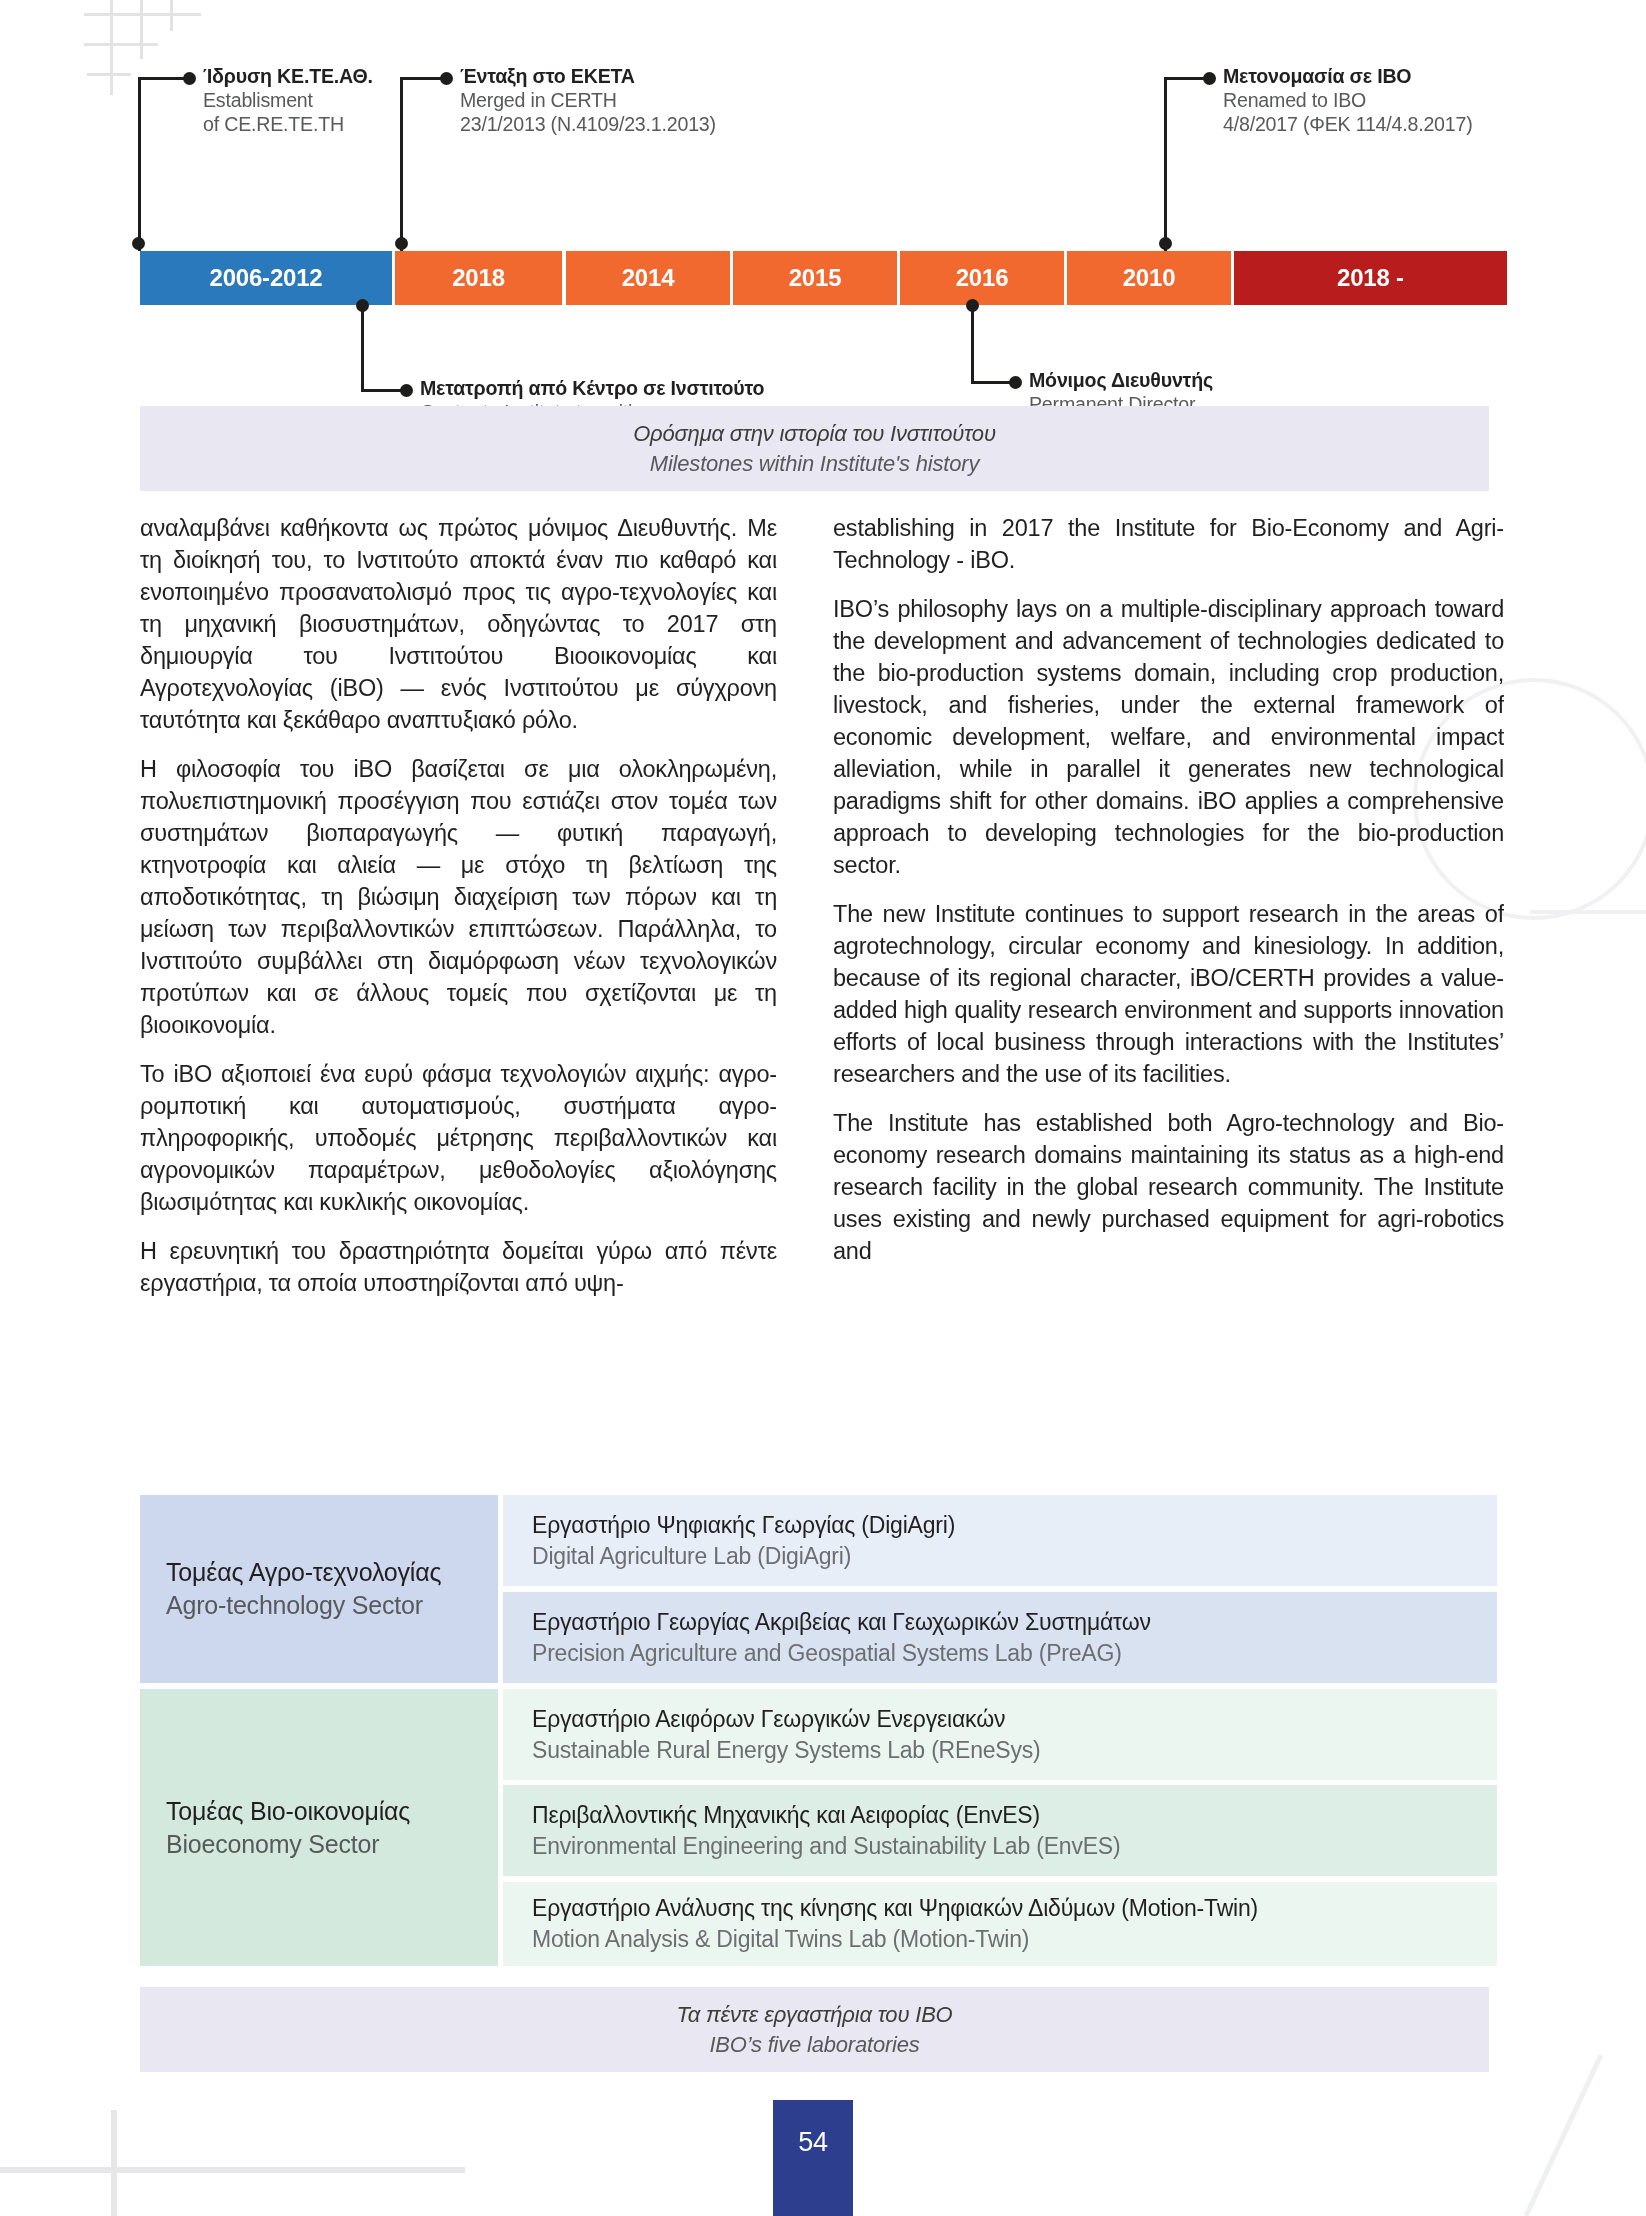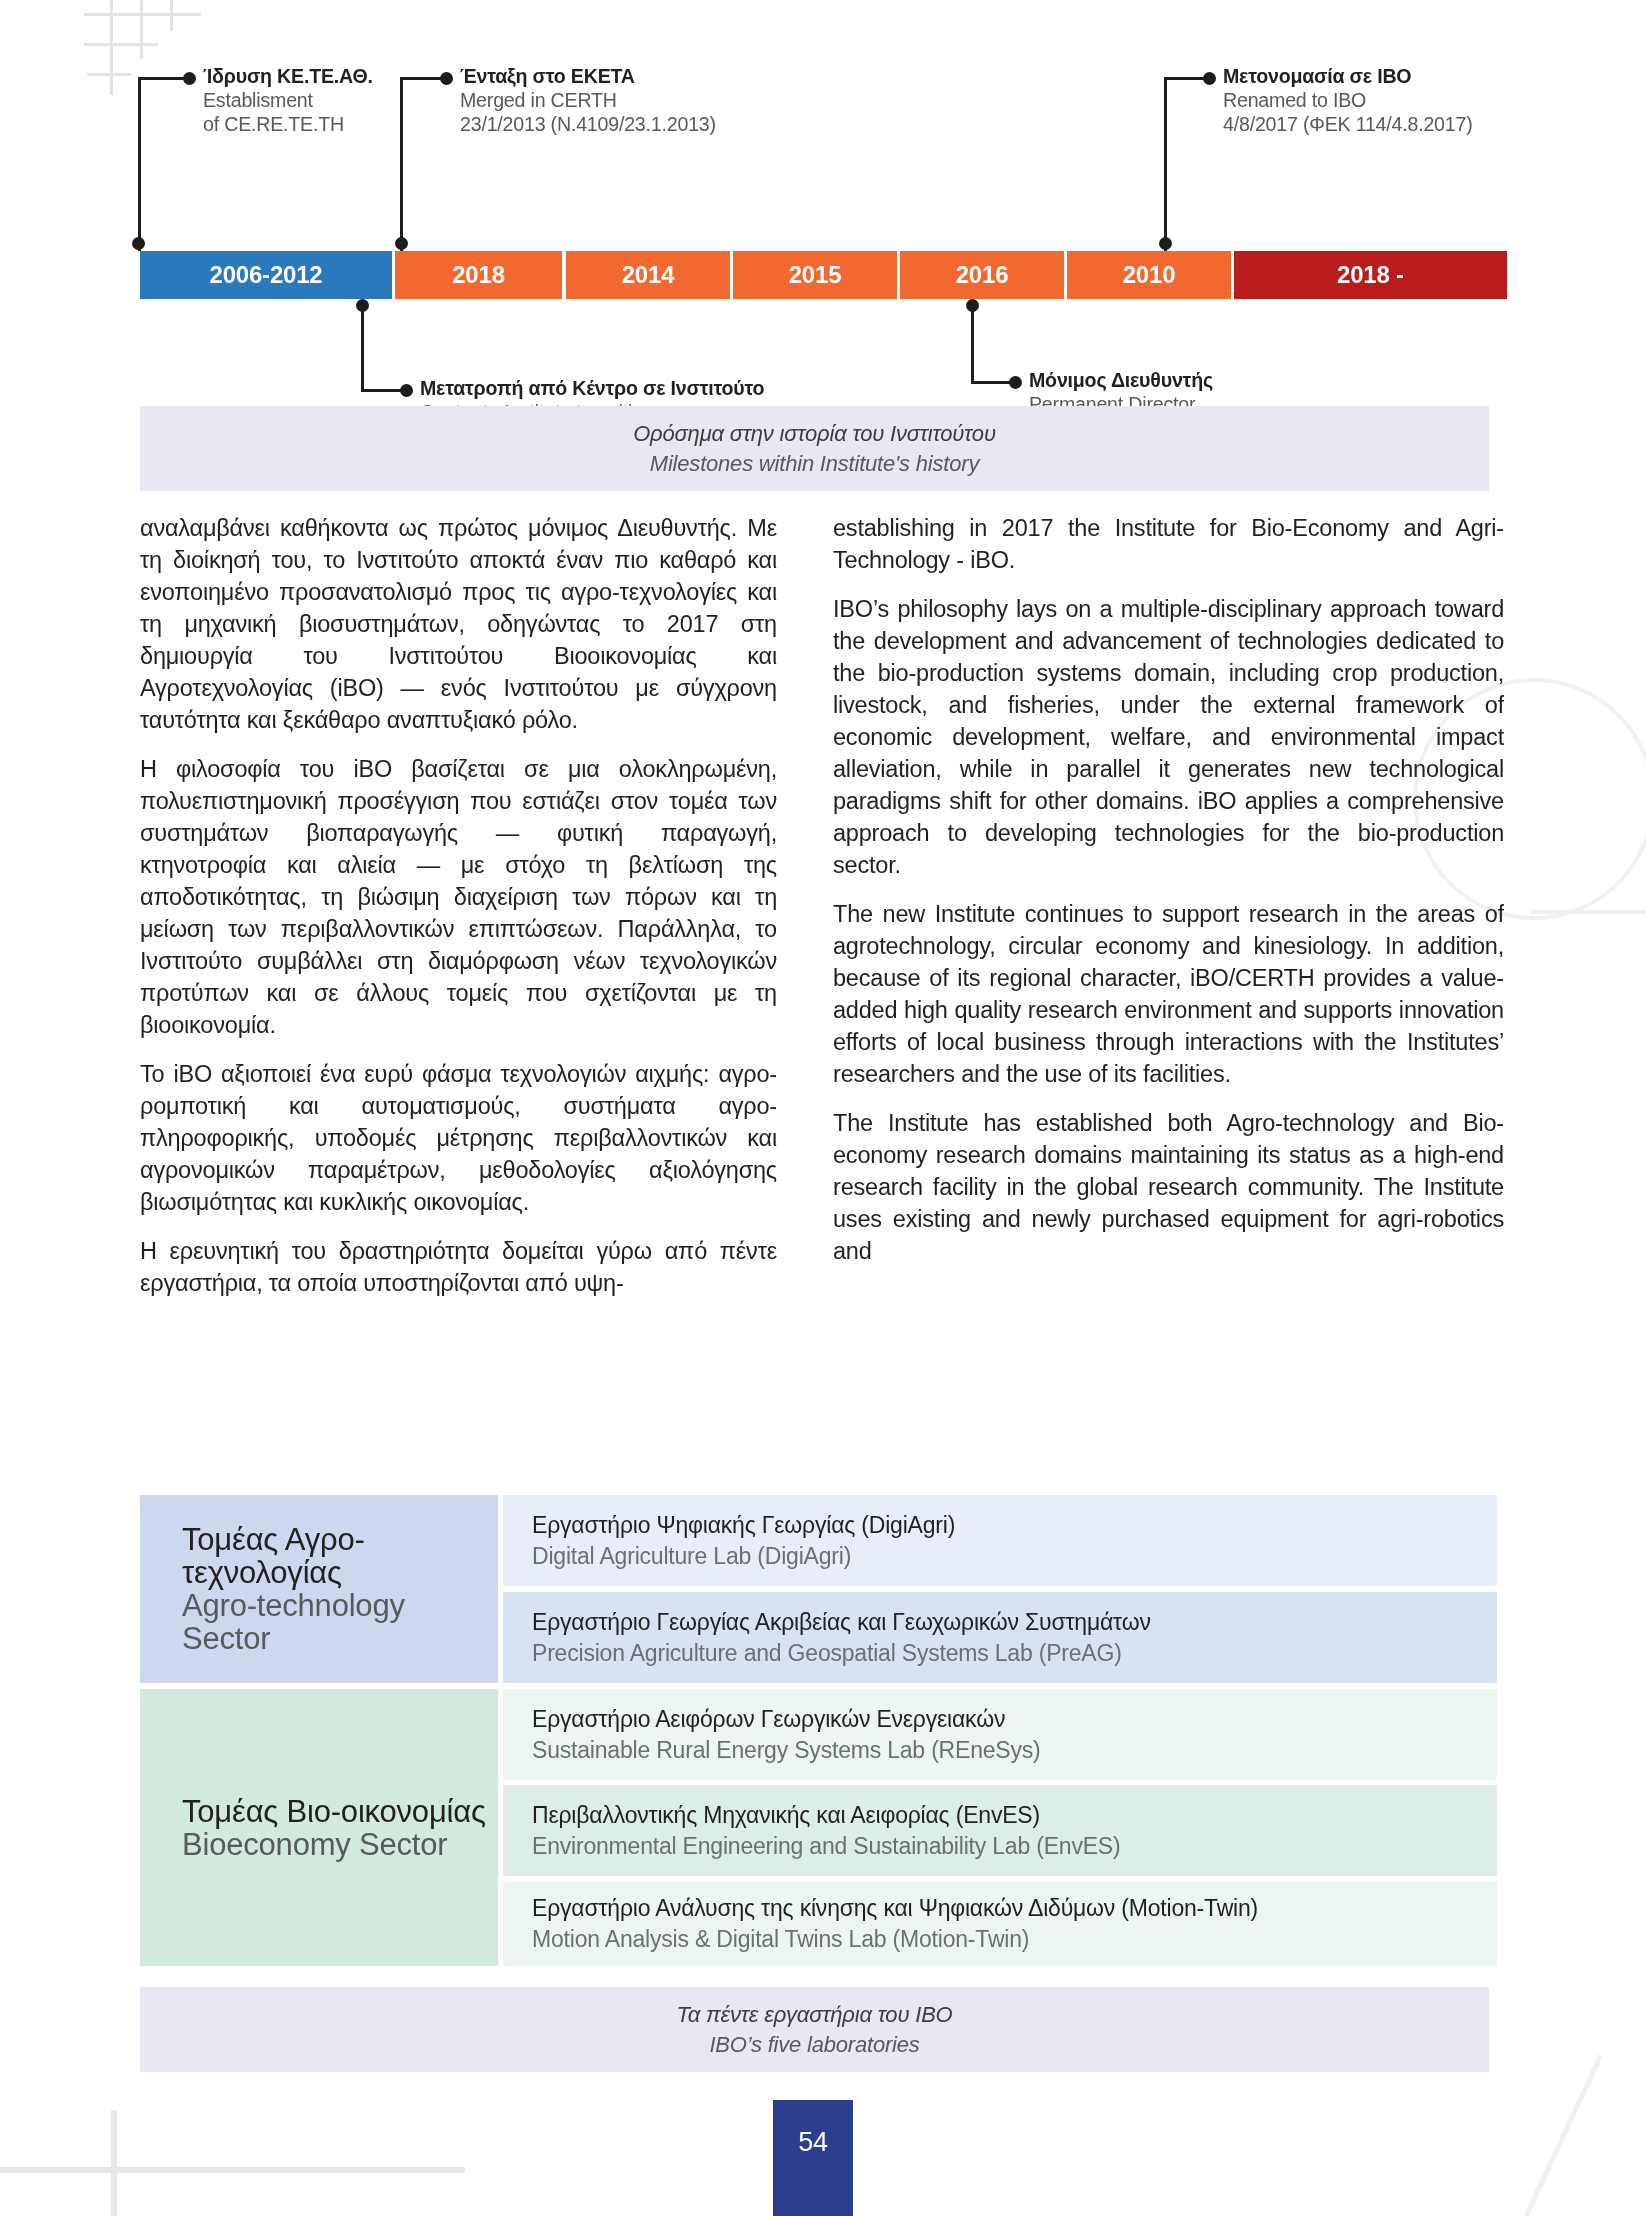--- a/index.html
+++ b/index.html
@@ -7,21 +7,21 @@
     position:relative; width:1646px; height:2216px; overflow:hidden;
     background:#ffffff;
     font-family:"Liberation Sans","DejaVu Sans",sans-serif;
     color:#221f20; letter-spacing:-0.2px;
   }
   .abs{position:absolute;}
   
   .decor{background:#e3e3e6;}
   .circle-decor{border:4.6px solid #f1f1f3;border-radius:50%;background:transparent;}
   
-  .seg{position:absolute;top:251px;height:48px;display:flex;align-items:center;justify-content:center;
+  .seg{position:absolute;top:251px;height:54px;display:flex;align-items:center;justify-content:center;
        color:#ffffff;font-weight:bold;font-size:24px;}
   .s0{left:140px;width:252px;background:#2b79bd;}
   .s1{left:395px;width:167px;background:#f2692f;}
   .s2{left:566px;width:164px;background:#f2692f;}
   .s3{left:733px;width:164px;background:#f2692f;}
   .s4{left:900px;width:164px;background:#f2692f;}
   .s5{left:1067px;width:164px;background:#f2692f;}
   .s6{left:1234px;width:273px;background:#b91c1c;}
   .conn{position:absolute;background:#1d1d1b;}
   .dot{position:absolute;width:13px;height:13px;border-radius:50%;background:#1d1d1b;}
@@ -35,21 +35,21 @@
   .caption-bar .c1{color:#3c3c3b;}
   .caption-bar .c2{color:#58595b;}
   
   .col{position:absolute;top:512px;height:975px;overflow:hidden;
        font-size:23.5px;line-height:32px;text-align:justify;color:#221f20;}
   .col-l{left:140px;width:637px;}
   .col-r{left:833px;width:671px;}
   .col p{margin:0 0 17px 0;}
   
   .sector{position:absolute;left:140px;width:358px;display:flex;flex-direction:column;
-       justify-content:center;padding-left:42px;box-sizing:border-box;font-size:31px;line-height:33px;}
+       justify-content:center;padding-left:26px;box-sizing:border-box;font-size:25px;line-height:33px;}
   .sector .gr{color:#221f20;}
   .sector .en{color:#58595b;}
   .sector-agro{top:1495px;height:188px;background:#cdd8ee;}
   .sector-bio{top:1689px;height:277px;background:#d4e9de;}
   .labrow{position:absolute;left:503px;width:994px;display:flex;flex-direction:column;
        justify-content:center;padding-left:29px;box-sizing:border-box;font-size:23px;line-height:31px;}
   .labrow .gr{color:#221f20;}
   .labrow .en{color:#6d6e71;}
   .r1{top:1495px;height:91px;background:#e8eef7;}
   .r2{top:1592px;height:91px;background:#d8e2f1;}

